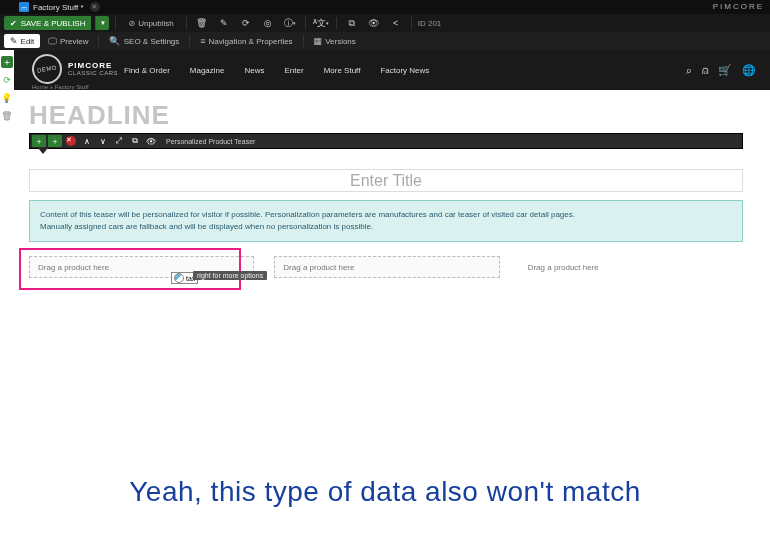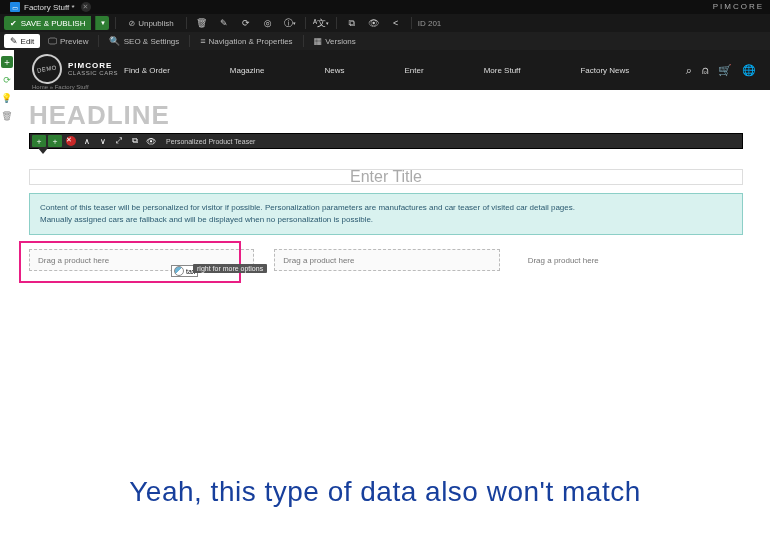--- a/index.html
+++ b/index.html
@@ -1,19 +1,19 @@
 <!DOCTYPE html>
 <html><head>
 <meta charset="utf-8">
 <style>
   * { margin:0; padding:0; box-sizing:border-box; font-family: Arial, Helvetica, sans-serif; }
   body { width:770px; height:548px; background:#fff; overflow:hidden; position:relative; }
 
   
-  .titlebar { height:14px; background:#0f0f0f; display:flex; align-items:center; padding:0 0 0 10px; position:relative; }
+  .titlebar { height:14px; background:#0f0f0f; display:flex; align-items:center; padding:0 0 0 19px; position:relative; }
   .titlebar .doc-icon { width:10px; height:10px; background:#1e88e5; display:flex; align-items:center; justify-content:center; font-size:6px; color:#fff; border-radius:1px; margin-right:4px; }
   .titlebar .tab-title { color:#ddd; font-size:8px; }
   .titlebar .tab-close { width:10px; height:10px; border-radius:50%; background:#2b2b2b; margin-left:6px; display:flex; align-items:center; justify-content:center; color:#888; font-size:7px; }
   .titlebar .brand { position:absolute; right:6px; top:0; color:#aaa; font-size:8px; letter-spacing:2px; line-height:14px; }
 
   
   .actionbar { height:18px; background:#181818; display:flex; align-items:center; padding:0 4px; gap:4px; color:#bbb; font-size:8px; }
   .save-publish { background:#2e7d32; color:#fff; height:14px; display:flex; align-items:center; gap:4px; padding:0 6px; font-size:8px; border-radius:2px 0 0 2px; }
   .save-publish-drop { background:#2e7d32; width:14px; height:14px; display:flex; align-items:center; justify-content:center; color:#fff; font-size:6px; border-radius:0 2px 2px 0; border-left:1px solid rgba(0,0,0,0.2);}
   .action-icon { width:18px; height:14px; display:flex; align-items:center; justify-content:center; font-size:9px; color:#ccc; }
@@ -33,37 +33,37 @@
   .plus-green { background:#2e7d32; color:#fff; border-radius:2px; }
 
   
   .pane { position:absolute; left:14px; right:0; top:50px; bottom:0; background:#fff; overflow:hidden; }
   .sitebar { height:40px; background:#1a1a1a; display:flex; align-items:center; padding:0 16px 0 90px; gap:20px; color:#ddd; font-size:8px; position:relative; }
   .logo-wrap { position:absolute; left:18px; top:4px; display:flex; align-items:center; gap:6px; }
   .logo-circle { width:30px; height:30px; border:2px solid #ccc; border-radius:50%; display:flex; align-items:center; justify-content:center; font-size:6px; color:#ccc; transform:rotate(-10deg); letter-spacing:0.5px; }
   .logo-text { display:flex; flex-direction:column; line-height:1; }
   .logo-text .l1 { font-size:8px; letter-spacing:1px; color:#fff; font-weight:bold; }
   .logo-text .l2 { font-size:6px; letter-spacing:0.5px; color:#aaa; }
-  .nav-item { color:#ddd; font-size:8px; cursor:pointer;margin-left:40px; }
+  .nav-item { color:#ddd; font-size:8px; cursor:pointer; }
   .nav-right { position:absolute; right:14px; display:flex; gap:10px; }
   .nav-ic { font-size:11px; color:#ddd; }
   .breadcrumb { position:absolute; left:18px; bottom:0px; font-size:6px; color:#888; }
 
   
   .content { position:relative; padding:0 12px 0 0; }
   .headline { font-size:26px; font-weight:900; color:#c5c5c5; margin:10px 0 2px 15px; letter-spacing:1px; }
 
   .block-toolbar { background:#2a2a2a; height:16px; margin:0 15px; display:flex; align-items:center; padding:0 2px; gap:2px; border:1px solid #000; position:relative; }
   .bt-ic { width:14px; height:12px; display:flex; align-items:center; justify-content:center; font-size:8px; color:#ddd; }
   .bt-green { background:#2e7d32; color:#fff; border-radius:1px; }
   .bt-red { color:#fff; background:#c62828; border-radius:50%; width:10px; height:10px; font-size:7px; }
   .bt-label { color:#ccc; font-size:7px; margin-left:6px; }
   .block-pointer { width:0; height:0; border-left:5px solid transparent; border-right:5px solid transparent; border-top:6px solid #2a2a2a; position:absolute; top:100%; left:8px; }
 
-  .title-box { margin:20px 15px 0 15px; border:1px solid #ddd; height:16px; display:flex; align-items:center; justify-content:center; }
+  .title-box { margin:20px 15px 0 15px; border:1px solid #ddd; height:23px; display:flex; align-items:center; justify-content:center; }
   .title-box .ph { color:#aaa; font-size:16px; }
 
   .info-box { margin:8px 15px 0 15px; background:#d9f2ef; border:1px solid #8ccfc7; padding:8px 10px; font-size:8px; color:#2b5a70; line-height:1.5; }
   .info-box .ib-title { font-weight:bold; margin-bottom:2px; }
   .info-box b { font-weight:normal; }
 
   .dropzones { display:flex; margin:14px 15px 0 15px; gap:20px; position:relative; }
   .dz { flex:1; height:22px; border:1px dashed #bbb; display:flex; align-items:center; padding:0 8px; font-size:8px; color:#777; background:#fafafa; position:relative; }
   .hilite { position:absolute; border:2px solid #e91e84; pointer-events:none; }
   .tooltip { position:absolute; background:#555; color:#eee; font-size:7px; padding:1px 4px; border-radius:1px; white-space:nowrap; }

